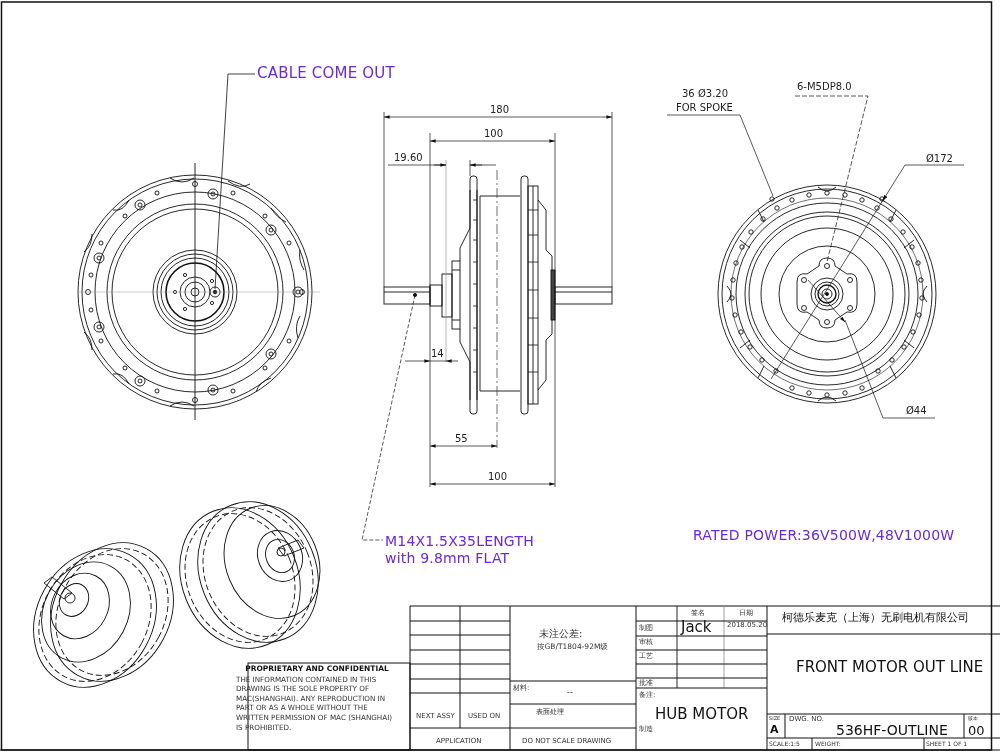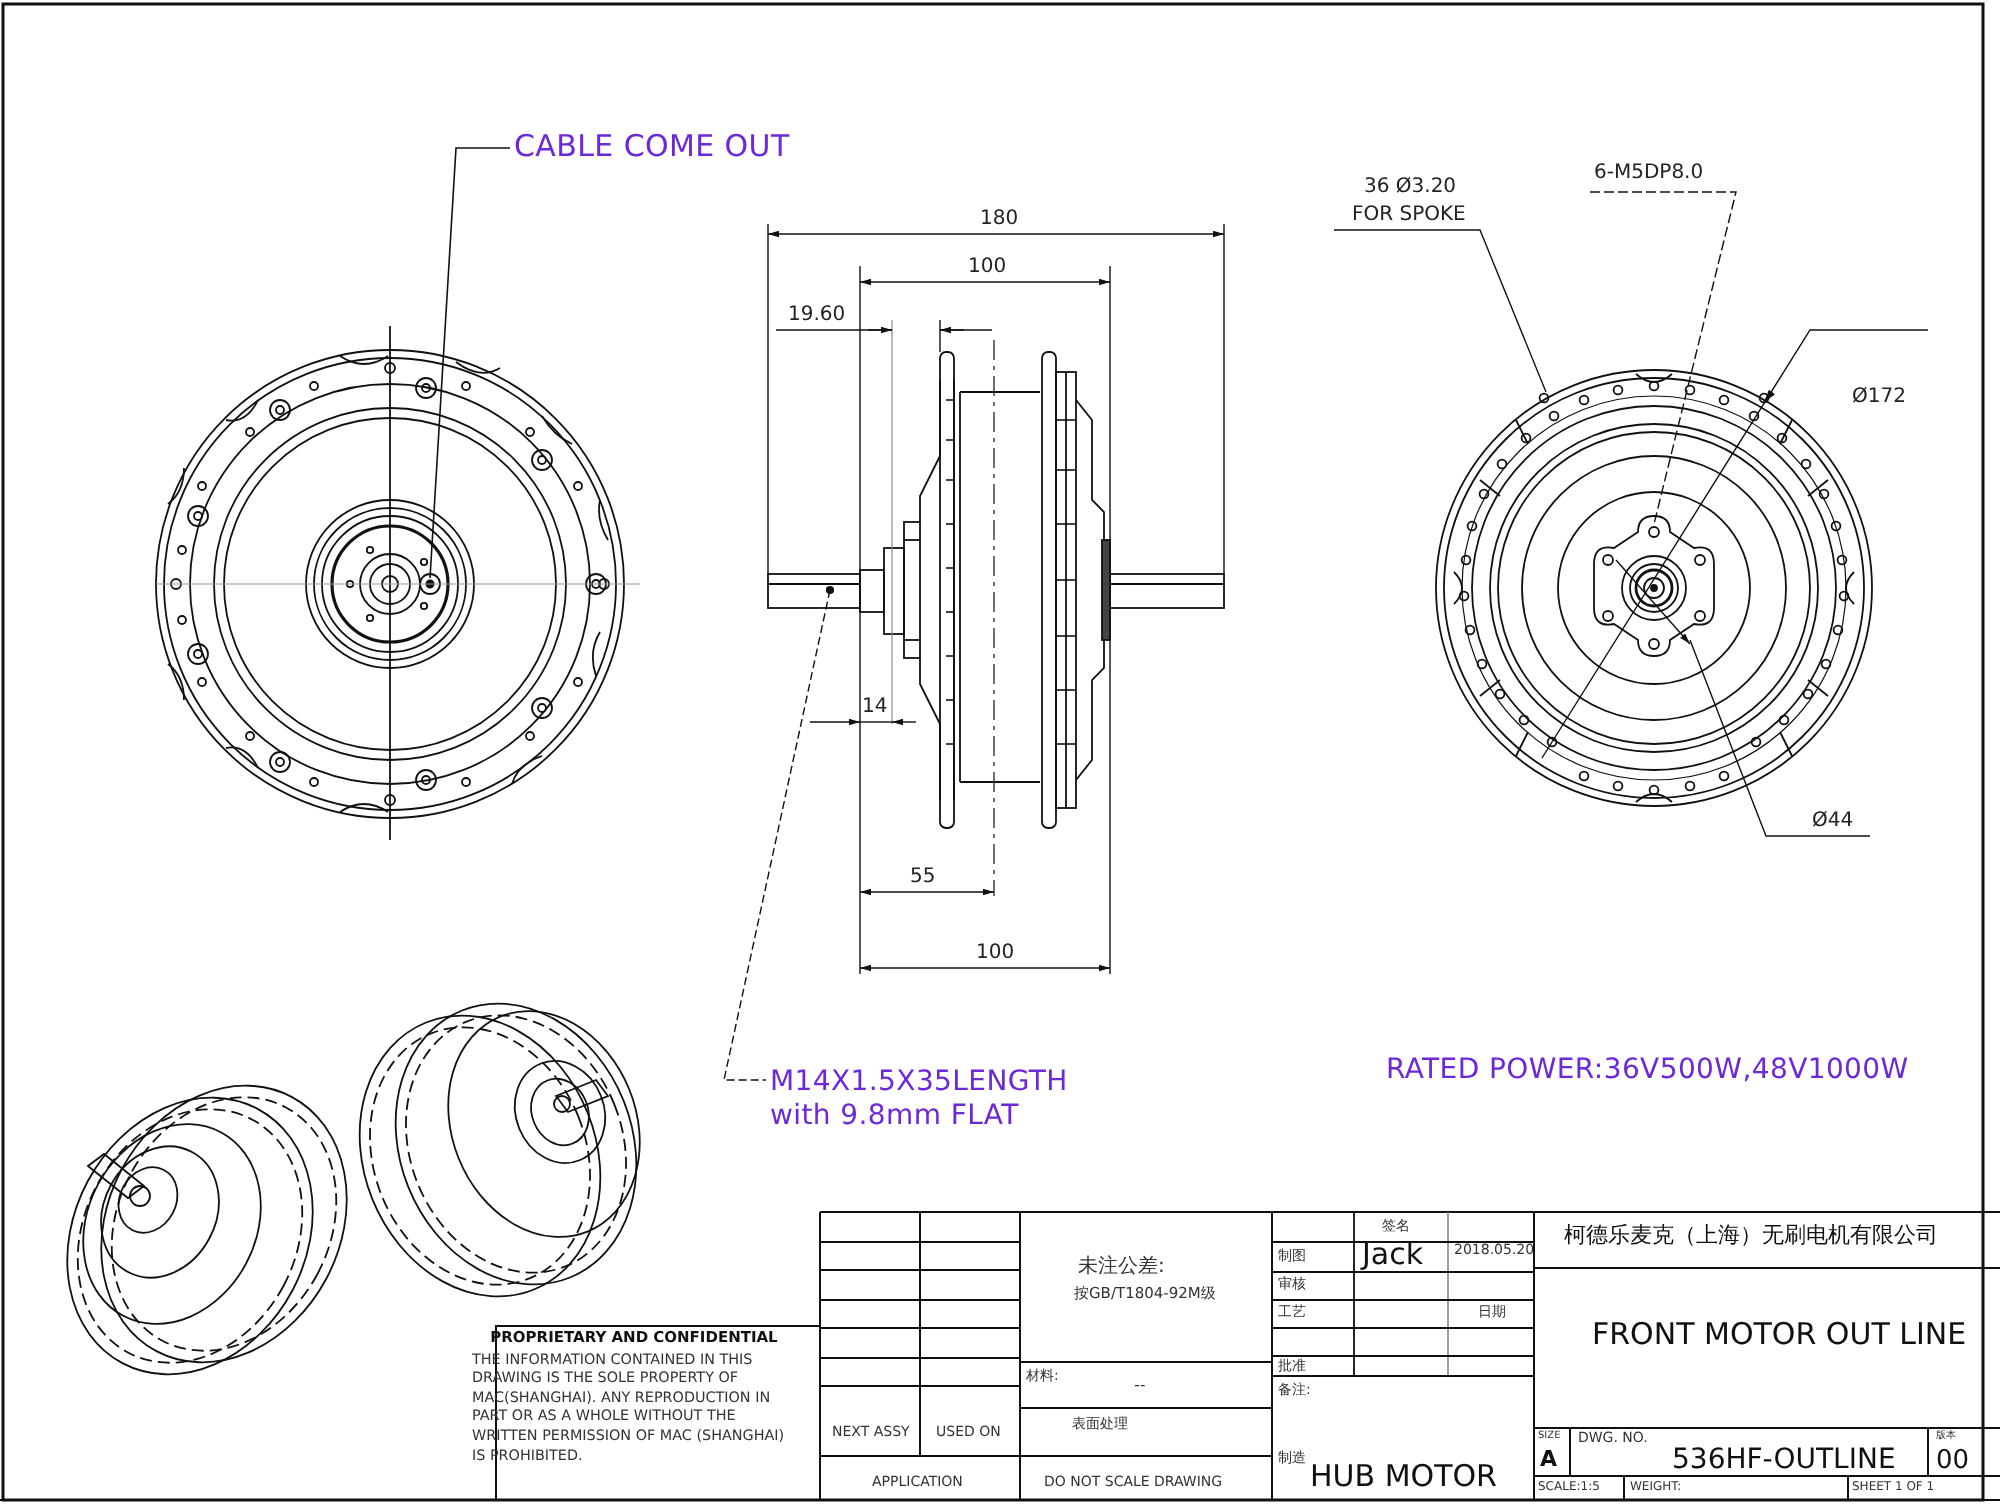--- a/index.html
+++ b/index.html
@@ -302,21 +302,21 @@
 </svg>
 
 <div class="lbl callout" style="left:257px;top:66px;">CABLE COME OUT</div>
 <div class="lbl callout" style="left:385px;top:534px;font-size:14px;">M14X1.5X35LENGTH</div>
 <div class="lbl callout" style="left:385px;top:551px;font-size:14px;">with 9.8mm FLAT</div>
 <div class="lbl callout" style="left:693px;top:528px;font-size:14px;">RATED POWER:36V500W,48V1000W</div>
 
 <div class="lbl dim" style="left:682px;top:89px;">36  Ø3.20</div>
 <div class="lbl dim" style="left:676px;top:103px;">FOR SPOKE</div>
 <div class="lbl dim" style="left:797px;top:82px;">6-M5DP8.0</div>
-<div class="lbl dim" style="left:926px;top:154px;margin-top:40px;">Ø172</div>
+<div class="lbl dim" style="left:926px;top:154px;">Ø172</div>
 <div class="lbl dim" style="left:906px;top:406px;">Ø44</div>
 
 <div class="lbl dim" style="left:490px;top:105px;">180</div>
 <div class="lbl dim" style="left:484px;top:129px;">100</div>
 <div class="lbl dim" style="left:394px;top:153px;">19.60</div>
 <div class="lbl dim" style="left:431px;top:349px;">14</div>
 <div class="lbl dim" style="left:455px;top:434px;">55</div>
 <div class="lbl dim" style="left:488px;top:472px;">100</div>
 
 <div class="prop">
@@ -329,30 +329,30 @@
 <div class="tb" style="left:436px;top:738px;">APPLICATION</div>
 <div class="tb" style="left:522px;top:738px;">DO NOT SCALE DRAWING</div>
 
 <div class="tb" style="left:539px;top:629px;font-size:10px;">未注公差:</div>
 <div class="tb" style="left:537px;top:643px;font-size:7.5px;">按GB/T1804-92M级</div>
 <div class="tb" style="left:513px;top:685px;">材料:</div>
 <div class="tb" style="left:567px;top:689px;font-size:8px;">--</div>
 <div class="tb" style="left:536px;top:709px;">表面处理</div>
 
 <div class="tb" style="left:691px;top:610px;">签名</div>
-<div class="tb" style="left:739px;top:610px;margin-top:43px;">日期</div>
+<div class="tb" style="left:739px;top:610px;">日期</div>
 <div class="tb" style="left:639px;top:625px;">制图</div>
 <div class="tb" style="left:681px;top:620px;font-size:15px;color:#111;">Jack</div>
 <div class="tb" style="left:727px;top:622px;">2018.05.20</div>
 <div class="tb" style="left:639px;top:639px;">审核</div>
 <div class="tb" style="left:639px;top:653px;">工艺</div>
 <div class="tb" style="left:639px;top:694px;margin-top:32px;">制造</div>
 <div class="tb" style="left:639px;top:680px;">批准</div>
 <div class="tb" style="left:639px;top:692px;">备注:</div>
-<div class="tb" style="left:655px;top:707px;font-size:15px;color:#111;margin-top:24px;">HUB MOTOR</div>
+<div class="tb" style="left:655px;top:707px;font-size:15px;color:#111;">HUB MOTOR</div>
 
 <div class="tb" style="left:782px;top:612px;font-size:11px;color:#111;">柯德乐麦克（上海）无刷电机有限公司</div>
 <div class="tb" style="left:796px;top:660px;font-size:15px;color:#111;">FRONT MOTOR OUT LINE</div>
 <div class="tb" style="left:769px;top:716px;font-size:5px;">SIZE</div>
 <div class="tb" style="left:770px;top:724px;font-size:11px;font-weight:bold;color:#111;">A</div>
 <div class="tb" style="left:789px;top:716px;">DWG. NO.</div>
 <div class="tb" style="left:836px;top:723px;font-size:14px;color:#111;">536HF-OUTLINE</div>
 <div class="tb" style="left:968px;top:716px;font-size:5px;">版本</div>
 <div class="tb" style="left:968px;top:724px;font-size:13px;color:#111;">00</div>
 <div class="tb" style="left:769px;top:741px;font-size:6px;">SCALE:1:5</div>

